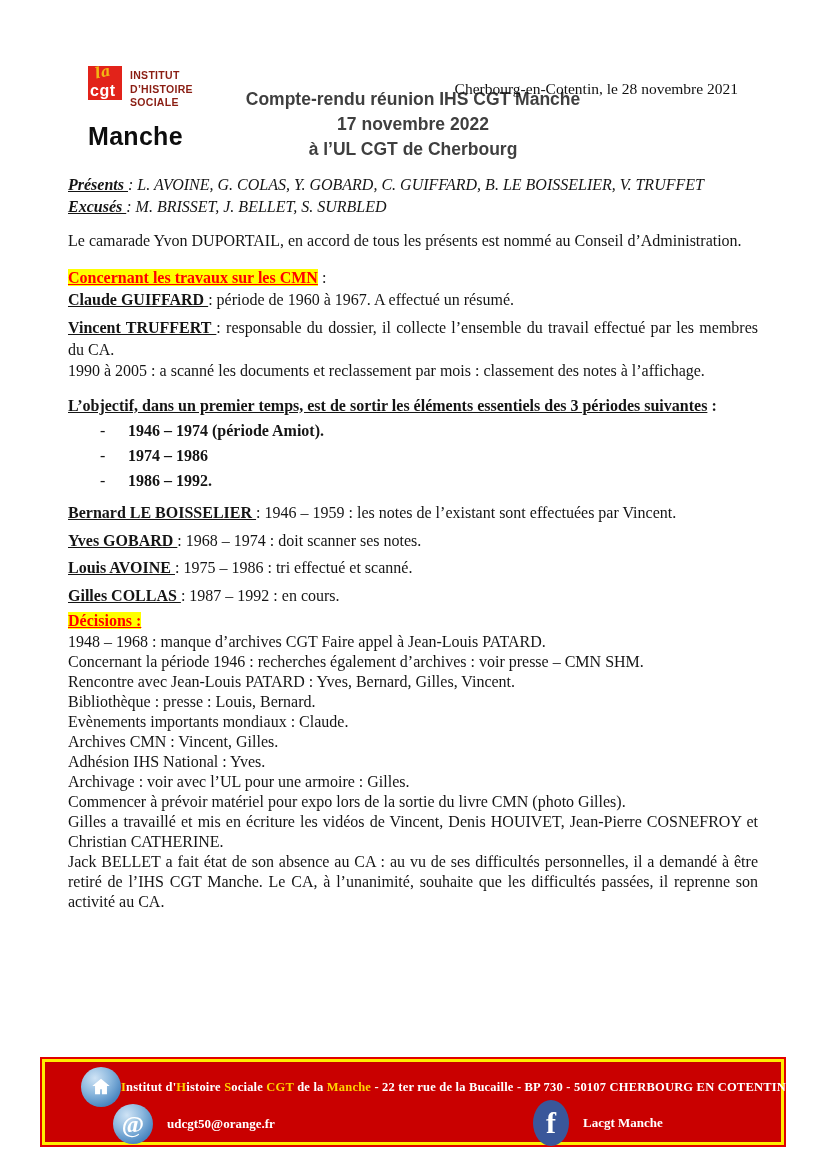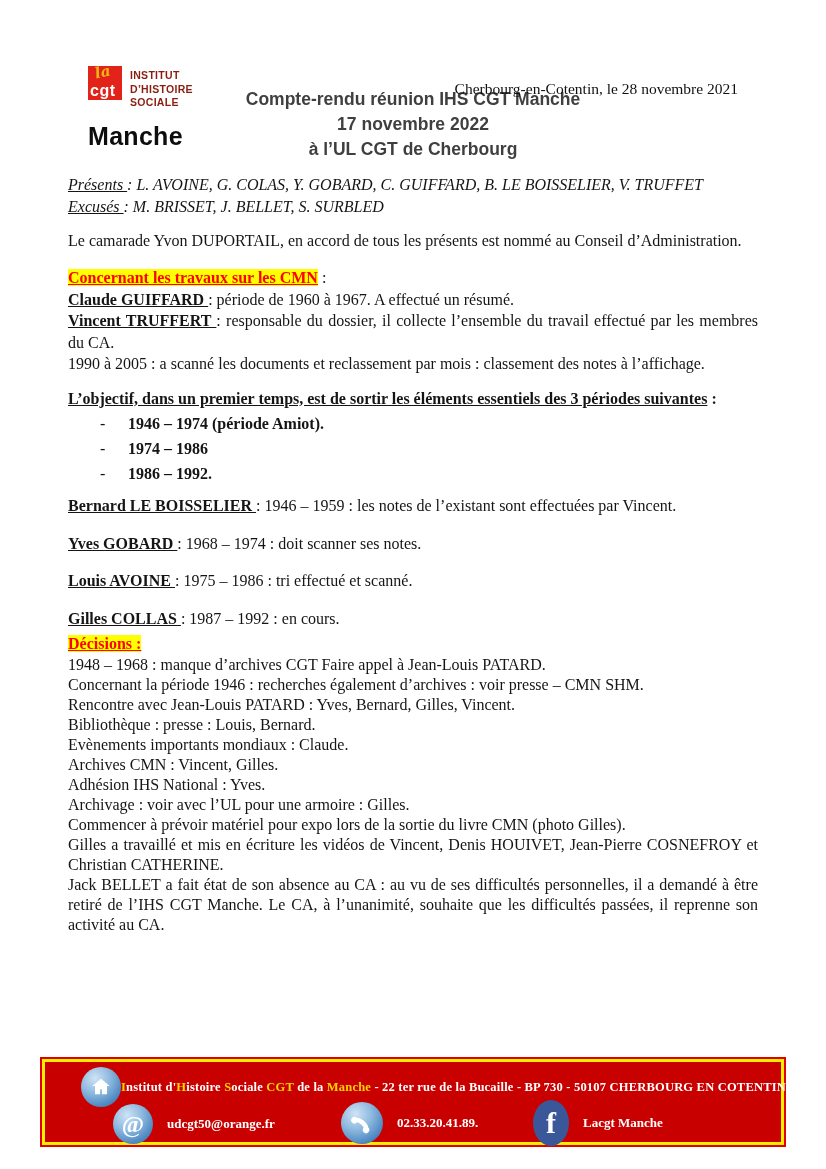--- a/index.html
+++ b/index.html
@@ -26,38 +26,38 @@
 
   
   .title-block{padding-top:87px;text-align:center;font-family:"Liberation Sans",sans-serif;
                font-weight:700;font-size:17.5px;color:#3f3f3f;line-height:25px;}
 
   
   .body{margin:0 68px;}
   p{margin:0;}
   .just{text-align:justify;}
   .attendance{margin-top:12px;font-style:italic;line-height:22px;}
-  .att-label{font-weight:400;text-decoration:underline;}
+  .att-label{font-weight:700;text-decoration:underline;}
   .mt-intro{margin-top:12px;line-height:21px;}
   .name-u{font-weight:700;text-decoration:underline;}
   .hl{background:#ffff00;}
   .red-head{color:#ff0000;font-weight:700;text-decoration:underline;}
   .line{line-height:21.5px;}
   .sec-cmn{margin-top:16px;line-height:21.5px;}
-  .para-vincent{margin-top:0;line-height:21.5px;}
+  .para-vincent{margin-top:7px;line-height:21.5px;}
   .sec-obj{margin-top:13px;line-height:21.5px;}
   .obj-head{font-weight:700;text-decoration:underline;}
   .bold{font-weight:700;}
   .bullets{margin-top:4px;}
   .bullet{display:flex;margin-bottom:4px;line-height:21px;}
   .bullet .dash{width:28px;text-align:left;padding-left:32px;flex:0 0 auto;}
   .bullet .btxt{font-weight:700;}
   .assign{line-height:21.5px;}
   .mt-a1{margin-top:11px;}
-  .mt-a{margin-top:16px;}
+  .mt-a{margin-top:6px;}
   .dec-head{margin-top:4px;line-height:22px;}
   .decisions p{line-height:20px;}
 
   
   .footer{position:absolute;left:40px;top:1057px;width:746px;height:90px;
           border:2px solid #e10000;box-sizing:border-box;background:#ffee00;}
   .footer-inner{position:relative;width:100%;height:100%;border:3px solid #ffee00;box-sizing:border-box;
                 background:#c90000;font-family:"Liberation Serif",serif;font-weight:700;}
   .f-row1{position:absolute;left:36px;top:5px;display:flex;align-items:center;gap:0;}
   .addr{font-size:12.5px;letter-spacing:0.2px;white-space:nowrap;}
@@ -165,32 +165,20 @@
             </svg>
         </div>
         <div class="addr"><span class="seg-y">I</span><span class="seg-w">nstitut d'</span><span class="seg-y">H</span><span class="seg-w">istoire </span><span class="seg-y">S</span><span class="seg-w">ociale </span><span class="seg-y">CGT</span><span class="seg-w"> de la </span><span class="seg-y">Manche</span><span class="seg-w"> - 22 ter rue de la Bucaille - BP 730 - 50107 CHERBOURG EN COTENTIN</span></div>
       </div>
 
       <div class="f-row2-item g-email">
         <div class="icon-circle at-ic">@</div>
         <span class="contact-txt">udcgt50@orange.fr</span>
       </div>
 
-      <div class="f-row2-item g-phone">
-        <div class="icon-circle phone-ic">
-          <svg width="26" height="26" viewBox="0 0 24 24">
-            <g transform="rotate(40 12 12)">
-              <path d="M5 14 a9 7 0 0 1 14 0" stroke="#ffffff" stroke-width="4.2" fill="none" stroke-linecap="round"></path>
-              <circle cx="5" cy="14.5" r="3" fill="#ffffff"></circle>
-              <circle cx="19" cy="14.5" r="3" fill="#ffffff"></circle>
-            </g>
-          </svg>
-        </div>
-        <span class="contact-txt">02.33.20.41.89.</span>
-      </div>
 
       <div class="f-row2-item g-fb">
         <div class="fb-ic">f</div>
         <span class="contact-txt">Lacgt Manche</span>
       </div>
     </div>
   </div>
 
 </div>
 

